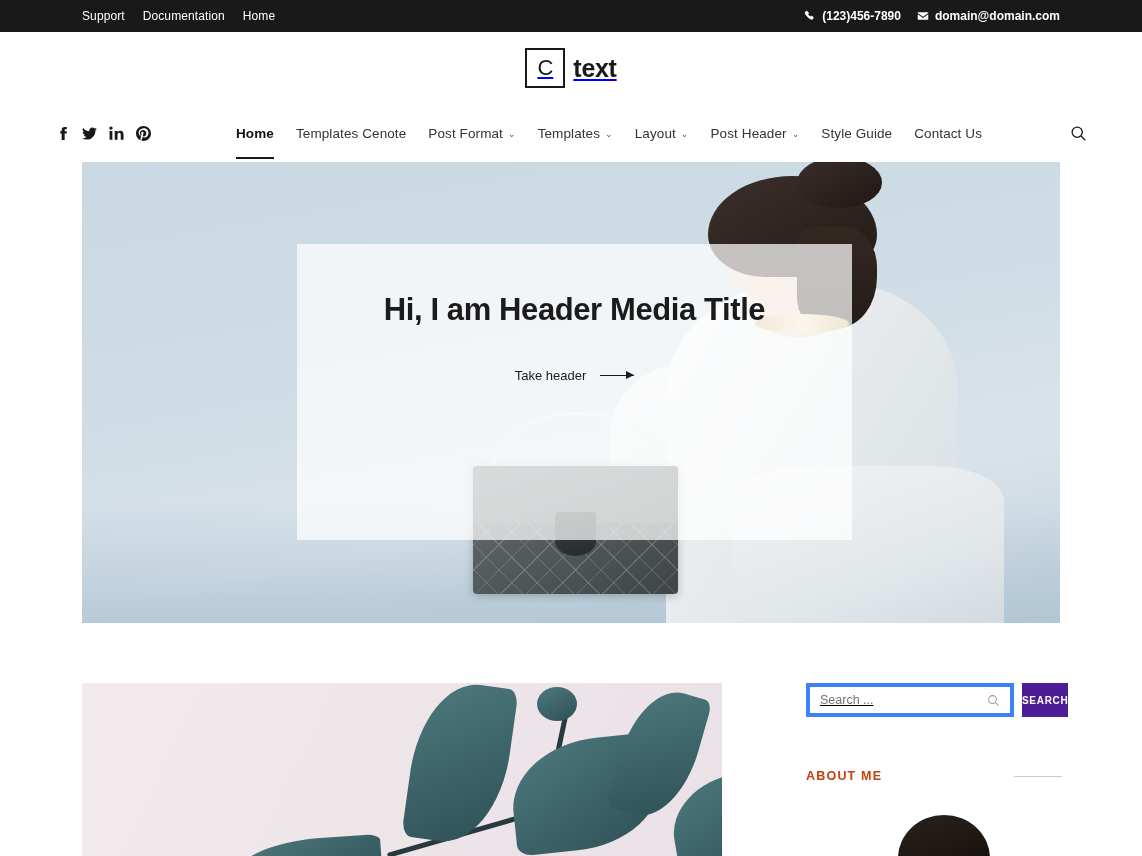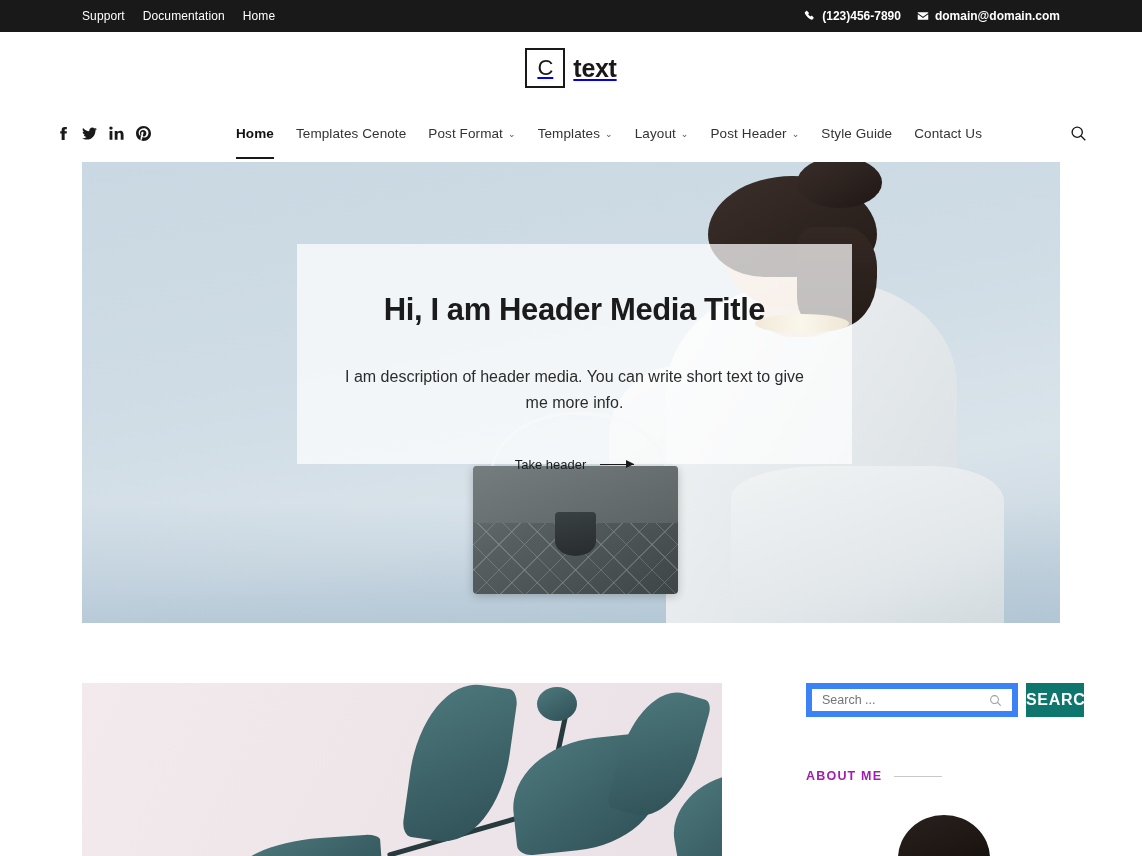--- a/index.html
+++ b/index.html
@@ -153,21 +153,21 @@
     border-radius:4px 4px 50% 50%/4px 4px 34% 34%;
   }
   .bag-quilt{
     position:absolute; inset:0; opacity:.32;
     background:
       repeating-linear-gradient(45deg, transparent 0 17px, rgba(255,255,255,.55) 17px 18px),
       repeating-linear-gradient(-45deg, transparent 0 17px, rgba(255,255,255,.55) 17px 18px);
   }
 
   .hero-overlay{
-    position:absolute; left:215px; top:82px; width:555px; height:220px;
+    position:absolute; left:215px; top:82px; width:555px; height:296px;
     background:rgba(255,255,255,.72);
     display:flex; flex-direction:column; align-items:center;
     justify-content:flex-start; padding-top:48px;
   }
   .hero-title{
     font-size:31px; font-weight:700; color:#1b1b1b; letter-spacing:-.4px;
     text-align:center;
   }
   .hero-desc{
     margin-top:36px; width:470px; text-align:center;
@@ -198,37 +198,37 @@
   }
   .leaf{
     position:absolute; background:linear-gradient(150deg,#4e7a7e,#2e4f55);
     border-radius:60% 10% 60% 10%;
   }
   .stem{ position:absolute; background:#273a3d; border-radius:2px; }
 
   .side-col{ width:256px; }
   .searchrow{ display:flex; gap:8px; align-items:stretch; }
   .searchbox{
-    flex:1; height:34px; border:6px solid #3b82f6; background:#fff;
-    display:flex; align-items:center; padding:0 10px; gap:6px;
+    flex:1; height:34px; border:4px solid #3b82f6; background:#fff;
+    display:flex; align-items:center; padding:0 10px; gap:6px;text-decoration:underline;
   }
   .searchbox input{
     flex:1; border:none; outline:none; font-size:12.5px; color:#8d8d8d;
     font-family:"Liberation Sans", sans-serif; background:transparent;
   }
   .searchbox svg{ width:13px; height:13px; stroke:#9b9b9b; fill:none; stroke-width:1.6; }
   .search-btn{
-    width:58px; background:#0f766e; color:#fff; border:none;
-    font-size:16px; font-weight:700; letter-spacing:.7px;
+    width:58px; background:#4c1d95; color:#fff; border:none;
+    font-size:10px; font-weight:700; letter-spacing:.7px;
     font-family:"Liberation Sans", sans-serif; cursor:pointer;
   }
   .widget{ margin-top:52px; }
   .widget-title{
     display:flex; align-items:center; gap:12px;
-    font-size:12.5px; font-weight:700; letter-spacing:1.2px; color:#a21caf;
+    font-size:12.5px; font-weight:700; letter-spacing:1.2px; color:#c2410c;justify-content:space-between;
   }
   .widget-title .rule{ width:48px; height:1px; background:#c9c9c9; }
   .about-img{
     margin-top:22px; width:256px; height:120px; overflow:hidden;
     background:#ffffff; position:relative;
   }
   .about-hair{
     position:absolute; left:36%; top:10px; width:92px; height:70px;
     background:linear-gradient(160deg,#2a211d,#120d0b);
     border-radius:50% 50% 38% 38%/62% 62% 38% 38%;
@@ -349,21 +349,20 @@
     </div>
     <div class="bag">
       <div class="bag-quilt"></div>
       <div class="bag-flap"></div>
       <div class="bag-clasp"></div>
     </div>
   </div>
 
   <div class="hero-overlay">
     <div class="hero-title">Hi, I am Header Media Title</div>
-    <div class="hero-desc">I am description of header media. You can write short text to give me more info.</div>
     <a href="#" class="hero-cta">
       <span>Take header</span>
       <span class="arrow"></span>
     </a>
   </div>
 </div>
 
 <div class="content">
 
   <div class="main-col">

